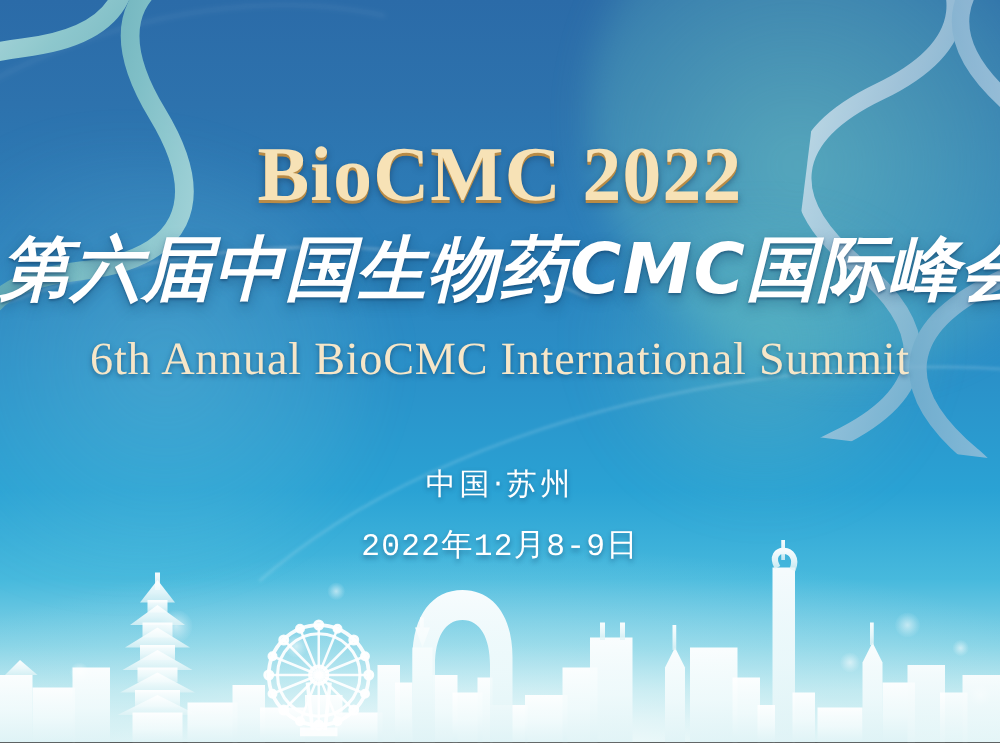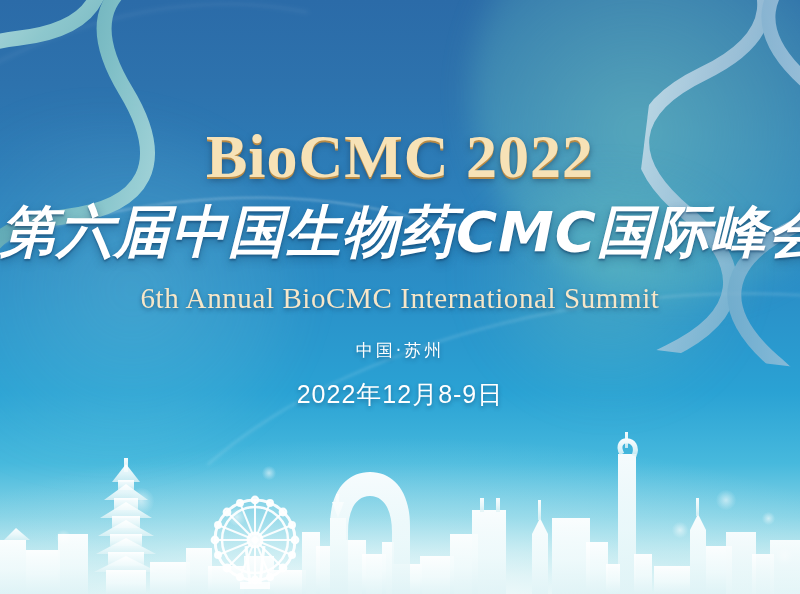--- a/index.html
+++ b/index.html
@@ -113,21 +113,21 @@
   .dna {
     position: absolute;
     pointer-events: none;
   }
   .dna-left  { left: -46px; top: -58px;  width: 250px; height: 330px; transform: rotate(26deg); opacity: 0.92; }
   .dna-right { right: -58px; top: -40px; width: 215px; height: 400px; transform: rotate(7deg); opacity: 0.80; }
 
   
   .content {
     position: absolute;
-    left: 0; top: 16px;
+    left: 0; top: 0;
     width: 800px;
     text-align: center;
   }
   .title-en {
     margin-top: 108px;
     font-size: 62px;
     font-weight: 700;
     letter-spacing: 1px;
     color: #f7e2b6;
     text-shadow:
@@ -144,39 +144,39 @@
     font-family: "DejaVu Sans", "Liberation Sans", sans-serif;
     text-shadow:
       0 2px 2px rgba(15,60,100,0.50),
       0 4px 10px rgba(15,60,100,0.40);
     line-height: 1.12;
     white-space: nowrap;
     font-style: italic;
   }
   .subtitle-en {
     margin-top: 18px;
-    font-size: 29px;
+    font-size: 37px;
     color: #f6e6c8;
     letter-spacing: 0.6px;
     text-shadow: 0 2px 4px rgba(15,55,95,0.55);
   }
   .venue {
-    margin-top: 24px;
-    font-size: 17px;
+    margin-top: 62px;
+    font-size: 24px;
     color: #ffffff;
     letter-spacing: 3px;
     font-family: "DejaVu Sans", "Liberation Sans", sans-serif;
     text-shadow: 0 2px 4px rgba(15,55,95,0.45);
   }
   .dates {
     margin-top: 16px;
     font-size: 25px;
     color: #ffffff;
     letter-spacing: 1px;
-    font-family: Liberation Sans, sans-serif;
+    font-family: Liberation Mono, monospace;
     text-shadow: 0 2px 4px rgba(15,55,95,0.45);
   }
 
   
   .skyline {
     position: absolute;
     left: 0;
     bottom: 0;
     width: 800px;
     height: 180px;

